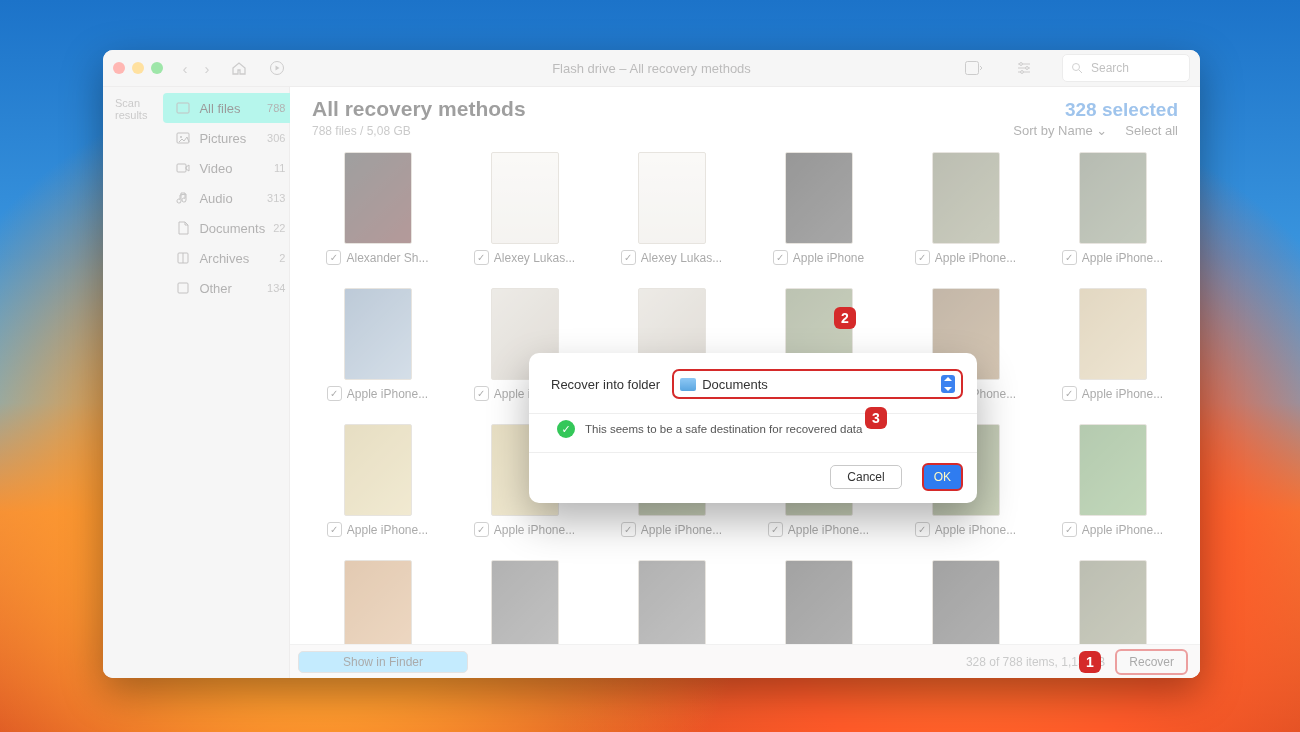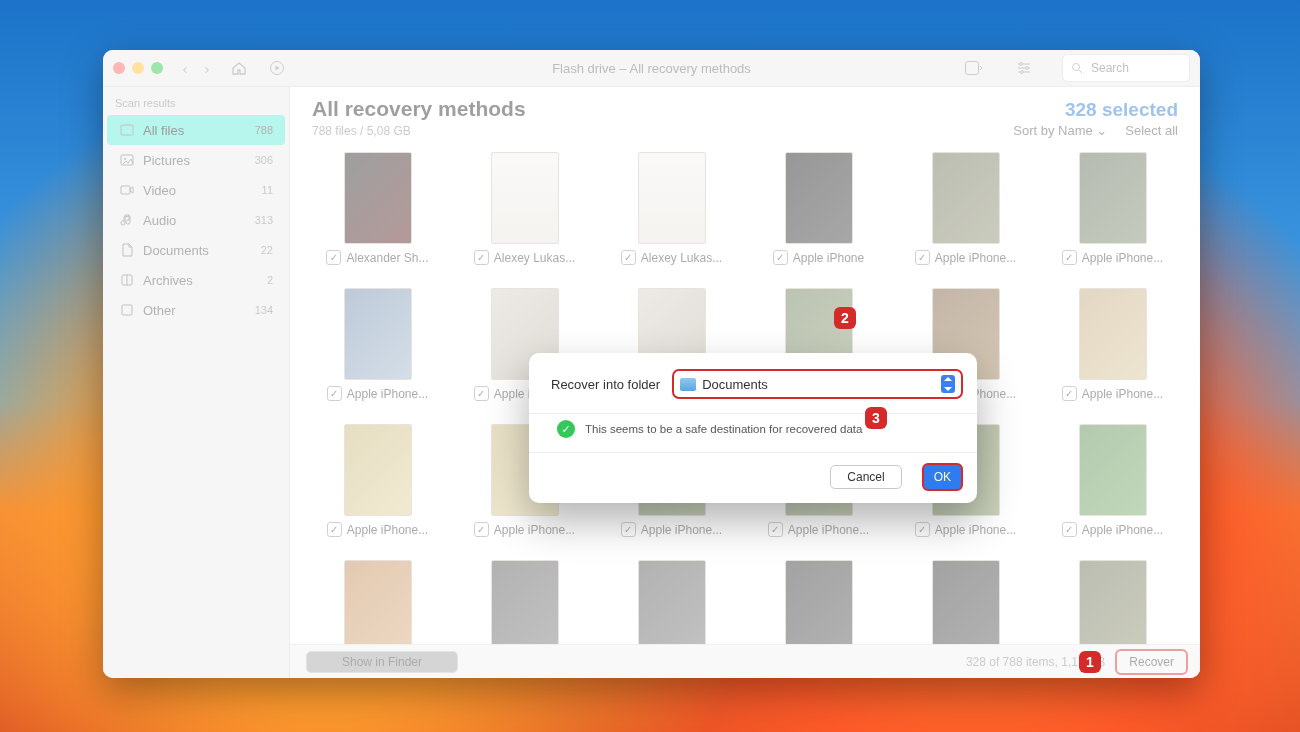--- a/index.html
+++ b/index.html
@@ -16,21 +16,21 @@
   .dot.r{background:#ff5f57}.dot.y{background:#febc2e}.dot.g{background:#28c840}
   .nav{display:flex;gap:6px;margin-right:12px;color:#9a9a9a}
   .chev{width:16px;height:16px;display:flex;align-items:center;justify-content:center;font-size:15px}
   .tbicon{width:24px;height:24px;display:flex;align-items:center;justify-content:center;color:#8f8f8f;margin-right:14px}
   .tb-title{position:absolute;left:0;right:0;text-align:center;color:#6a6a6a;font-size:13px;pointer-events:none}
   .tb-right{margin-left:auto;display:flex;align-items:center;gap:12px}
   .search{display:flex;align-items:center;gap:6px;background:#fff;border:1px solid #d4d4d4;border-radius:5px;padding:2px 8px;height:22px;width:110px;color:#9a9a9a}
   .search input{border:none;outline:none;font-size:12px;width:80px;background:transparent}
   
   .body{display:flex;height:calc(100% - 36px)}
-  .sidebar{width:186px;background:#eceaea;border-right:1px solid #d9d7d7;display:flex;flex-direction:column;padding-top:6px}
+  .sidebar{width:186px;background:#eceaea;border-right:1px solid #d9d7d7;display:flex;padding-top:6px}
   .sb-head{font-size:11px;color:#8a8a8a;padding:4px 12px 6px}
   .sb-item{display:flex;align-items:center;padding:4px 12px;height:22px;color:#555;gap:8px;border-radius:4px;margin:0 4px}
   .sb-item.sel{background:#5eead4;color:#222}
   .sb-item .cnt{margin-left:auto;font-size:11px;color:#8a8a8a}
   .sb-item.sel .cnt{color:#555}
   .sb-ico{width:16px;height:12px;display:flex;align-items:center;justify-content:center;color:#7a7a7a}
   .main{flex:1;display:flex;flex-direction:column;background:#fff;position:relative}
   .mh{padding:10px 22px 4px;display:flex;flex-direction:column}
   .mh-row{display:flex;align-items:baseline}
   .mh h1{margin:0;font-size:21px;font-weight:700;color:#2a2a2a}
@@ -39,21 +39,21 @@
   .mh-sub .sort{margin-left:auto;color:#555;margin-right:18px;font-size:13px}
   .mh-sub .selall{color:#555;font-size:13px}
   .grid{flex:1;overflow:auto;padding:6px 14px 0 14px;display:grid;grid-template-columns:repeat(6,1fr);grid-auto-rows:134px;gap:2px 0}
   .cell{display:flex;flex-direction:column;align-items:center;justify-content:flex-start}
   .thumb{width:66px;height:90px;background:linear-gradient(135deg,#d7d2c8,#bcb3a6);border:1px solid #c9c3b8;margin-top:4px;border-radius:2px}
   .cap{display:flex;align-items:center;gap:5px;margin-top:6px;width:130px;justify-content:center}
   .chk{width:13px;height:13px;border:1px solid #9a9a9a;border-radius:3px;background:#fff;display:flex;align-items:center;justify-content:center;flex:none}
   .chk:after{content:"✓";font-size:10px;color:#4a4a4a}
   .cap span{white-space:nowrap;overflow:hidden;text-overflow:ellipsis;max-width:100px;font-size:12px;color:#444}
   .footer{height:34px;border-top:1px solid #e1dfdf;display:flex;align-items:center;background:#f3f2f2}
-  .sif{margin-left:16px;background:#a3a3a3;border:1px solid #c3c2c2;border-radius:5px;height:20px;padding:0 35px;font-size:12px;color:#444;display:flex;align-items:center}
+  .sif{margin-left:8px;background:#7dd3fc;border:1px solid #c3c2c2;border-radius:5px;height:20px;padding:0 44px;font-size:12px;color:#444;display:flex;align-items:center}
   .fstatus{margin-left:auto;font-size:12px;color:#8a8a8a;margin-right:10px}
   .recbtn{border:2px solid #d52a2a;background:#f1f1f1;color:#444;font-size:12px;border-radius:6px;height:22px;padding:0 12px;margin-right:12px;display:flex;align-items:center}
   
   .dim{position:absolute;inset:0;background:rgba(255,255,255,.55);pointer-events:none}
   
   .sheet{position:absolute;left:426px;top:303px;width:448px;background:#fff;border-radius:10px;box-shadow:0 18px 40px rgba(0,0,0,.3);overflow:hidden}
   .sheet .row1{display:flex;align-items:center;padding:16px 14px 14px 22px;gap:12px}
   .sheet .lbl{font-size:13px;color:#333}
   .folder-sel{flex:1;display:flex;align-items:center;gap:6px;height:26px;border:2px solid #d52a2a;border-radius:7px;padding:0 6px;background:#fff;position:relative}
   .folder-ico{width:16px;height:13px;background:linear-gradient(#8ec8f5,#5aa6e0);border-radius:2px;flex:none}

